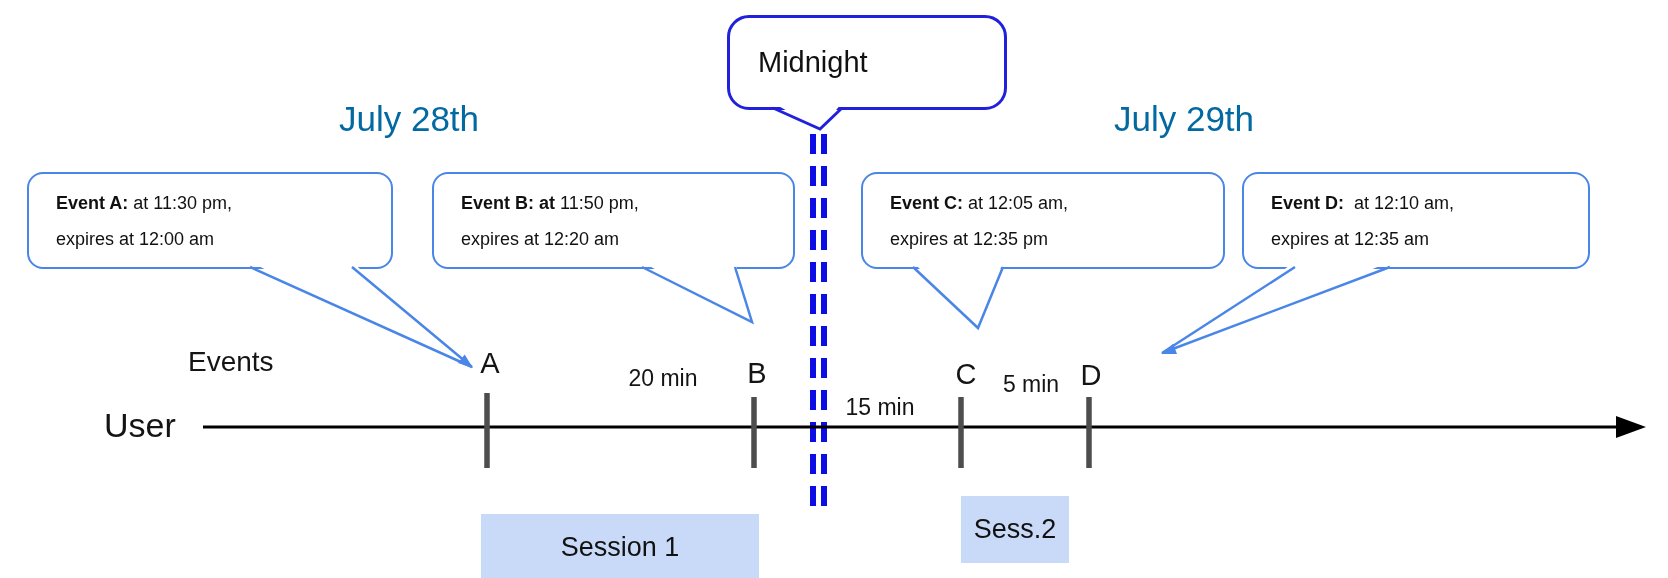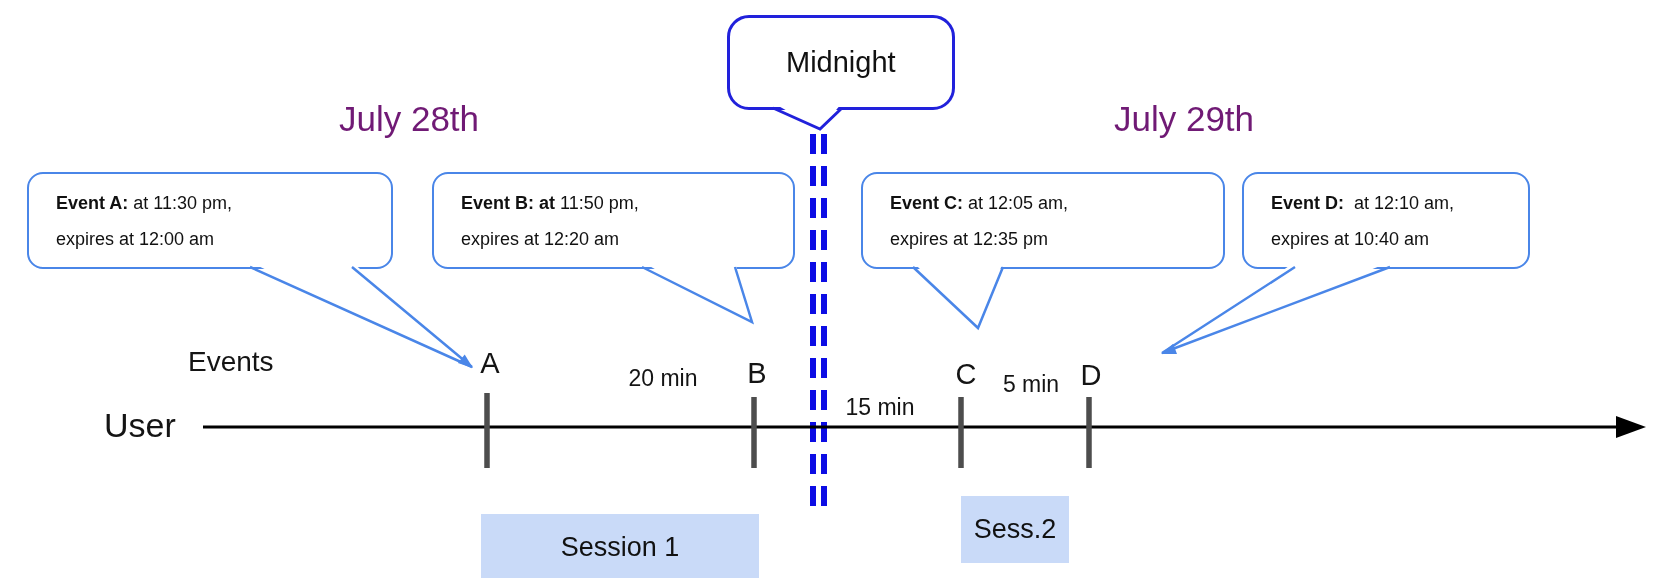--- a/index.html
+++ b/index.html
@@ -1,41 +1,41 @@
 <!DOCTYPE html>
 <html><head>
 <meta charset="utf-8">
 <style>
   html,body{margin:0;padding:0;background:#fff;}
   body{width:1668px;height:578px;position:relative;overflow:hidden;
        font-family:"Liberation Sans",sans-serif;color:#111;}
   .stage{position:absolute;inset:0;}
 
   
-  .date-label{position:absolute;top:99px;font-size:35px;color:#701a75;
+  .date-label{position:absolute;top:99px;font-size:35px;color:#0369a1;
               transform:translateX(-50%);white-space:pre;}
   .date-left{left:409px;}
   .date-right{left:1184px;}
 
   
-  .midnight-bubble{position:absolute;left:727px;top:15px;width:228px;height:95px;
+  .midnight-bubble{position:absolute;left:727px;top:15px;width:280px;height:95px;
       background:#fff;border:3px solid #2121db;border-radius:22px;z-index:1;
-      display:flex;align-items:center;box-sizing:border-box;padding-left:28px;}
+      display:flex;align-items:center;box-sizing:border-box;}
   .midnight-bubble .txt{font-size:29px;padding-left:28px;white-space:pre;}
 
   
   .callout{position:absolute;top:172px;height:97px;background:#fff;
       border:2.5px solid #4a86e8;border-radius:16px;box-sizing:border-box;z-index:1;}
   .callout .line{white-space:pre;font-size:18px;line-height:36px;margin-left:27px;}
   .callout .line:first-child{margin-top:11px;}
   .callout .b{font-weight:bold;}
   .callout-a{left:27px;width:366px;}
   .callout-b{left:432px;width:363px;}
   .callout-c{left:861px;width:364px;}
-  .callout-d{left:1242px;width:288px;}
+  .callout-d{left:1242px;width:348px;}
 
   
   svg.overlay{position:absolute;inset:0;z-index:2;pointer-events:none;}
 
   
   .lbl{position:absolute;white-space:pre;color:#141414;}
   .events-label{left:188px;top:346px;font-size:28px;}
   .user-label{left:104px;top:406px;font-size:34px;}
   .tick-label{font-size:29px;transform:translateX(-50%);}
   .tick-a{left:490px;top:347px;}
@@ -72,21 +72,21 @@
   <div class="callout callout-b">
     <div class="line"><span class="b">Event B: at</span><span> 11:50 pm,</span></div>
     <div class="line">expires at 12:20 am</div>
   </div>
   <div class="callout callout-c">
     <div class="line"><span class="b">Event C:</span><span> at 12:05 am,</span></div>
     <div class="line">expires at 12:35 pm</div>
   </div>
   <div class="callout callout-d">
     <div class="line"><span class="b">Event D:</span><span>  at 12:10 am,</span></div>
-    <div class="line">expires at 10:40 am</div>
+    <div class="line">expires at 12:35 am</div>
   </div>
 
   <svg class="overlay" width="1668" height="578" viewBox="0 0 1668 578">
 
     <g stroke="#0c0ce4" stroke-width="6" stroke-dasharray="20 12">
       <line x1="813" y1="134" x2="813" y2="508"></line>
       <line x1="824" y1="134" x2="824" y2="508"></line>
     </g>
 
     <g>

